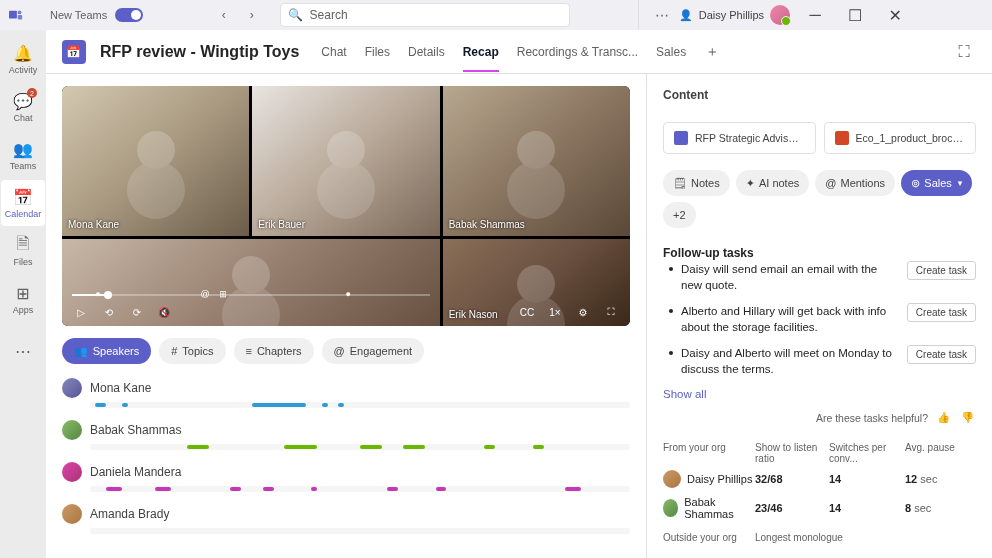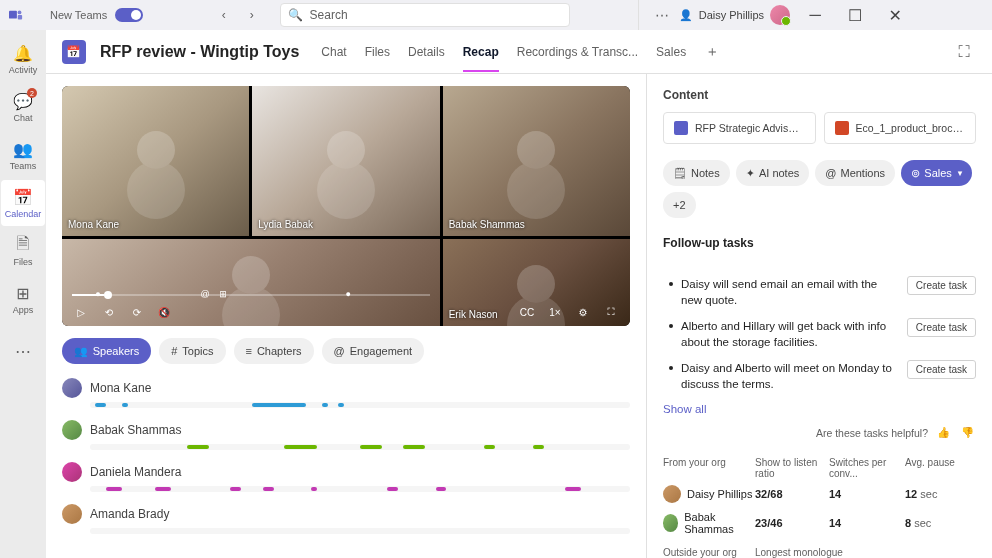--- a/index.html
+++ b/index.html
@@ -73,31 +73,31 @@
 
 
 .speakers { margin-top:14px; }
 .spk-row { margin-bottom:12px; }
 .spk-head { display:flex; align-items:center; gap:8px; font-size:12px; color:#424242; }
 .spk-head .av { width:20px; height:20px; border-radius:50%; }
 .spk-line { margin-left:28px; margin-top:4px; height:6px; position:relative; background:#f5f5f5; border-radius:3px; }
 .spk-seg { position:absolute; top:1px; height:4px; border-radius:2px; }
 
 
-.right h4 { font-size:12px; font-weight:600; color:#424242; margin-bottom:10px; }
+.right h4 { font-size:12px; font-weight:600; color:#424242; margin-bottom:20px; }
 .files { display:flex; gap:8px; margin-bottom:16px; }
 .file { flex:1; border:1px solid #e0e0e0; border-radius:4px; padding:8px 10px; display:flex; align-items:center; gap:7px; font-size:10.5px; color:#424242; cursor:pointer; min-width:0; }
 .file .fico { width:14px; height:14px; flex-shrink:0; }
 .file span:last-child { white-space:nowrap; overflow:hidden; text-overflow:ellipsis; }
 .chips { display:flex; gap:6px; margin-bottom:18px; flex-wrap:wrap; }
 .chip { height:26px; padding:0 10px; border-radius:13px; background:#f0f0f0; font-size:11px; color:#424242; display:flex; align-items:center; gap:4px; cursor:pointer; }
 .chip.active { background:#5b5fc7; color:#fff; }
 .chip .chev { font-size:9px; margin-left:2px; }
 
-.section-title { font-size:12px; font-weight:600; color:#242424; margin-bottom:26px; }
+.section-title { font-size:12px; font-weight:600; color:#242424; margin-bottom:1px; }
 .task { display:flex; align-items:flex-start; gap:8px; margin-bottom:10px; font-size:11.5px; color:#242424; }
 .task .bullet { width:4px; height:4px; background:#242424; border-radius:50%; margin-top:6px; flex-shrink:0; margin-left:6px; }
 .task .txt { flex:1; line-height:1.4; }
 .task .create { border:1px solid #d0d0d0; border-radius:3px; padding:3px 8px; font-size:10px; color:#424242; cursor:pointer; background:#fff; flex-shrink:0; }
 .link { color:#5b5fc7; font-size:11.5px; cursor:pointer; }
 .feedback { display:flex; align-items:center; gap:8px; justify-content:flex-end; font-size:10.5px; color:#616161; margin:10px 0 16px; }
 .feedback .fb { width:16px; height:16px; cursor:pointer; display:flex; align-items:center; justify-content:center; }
 
 .stats-title { display:flex; align-items:center; gap:5px; font-size:12px; font-weight:600; margin-bottom:10px; }
 .stats-head { display:grid; grid-template-columns:92px 74px 76px 60px; font-size:10px; color:#616161; margin-bottom:6px; }
@@ -195,21 +195,21 @@
     </div>
 
     <div class="content">
 
       <div class="left">
         <div class="video">
           <div class="tile t1">
               <span class="name">Mona Kane</span>
             </div>
           <div class="tile t2">
-              <span class="name">Lydia Babak</span>
+              <span class="name">Erik Bauer</span>
             </div>
           <div class="tile t3">
               <span class="name">Babak Shammas</span>
             </div>
           <div class="tile t4">
             <div class="progress">
               <div class="fill"></div>
                 <div class="dot"></div>
               <span class="mark" style="left:5%">●</span>
               <span class="mark" style="left:35%">@</span>

